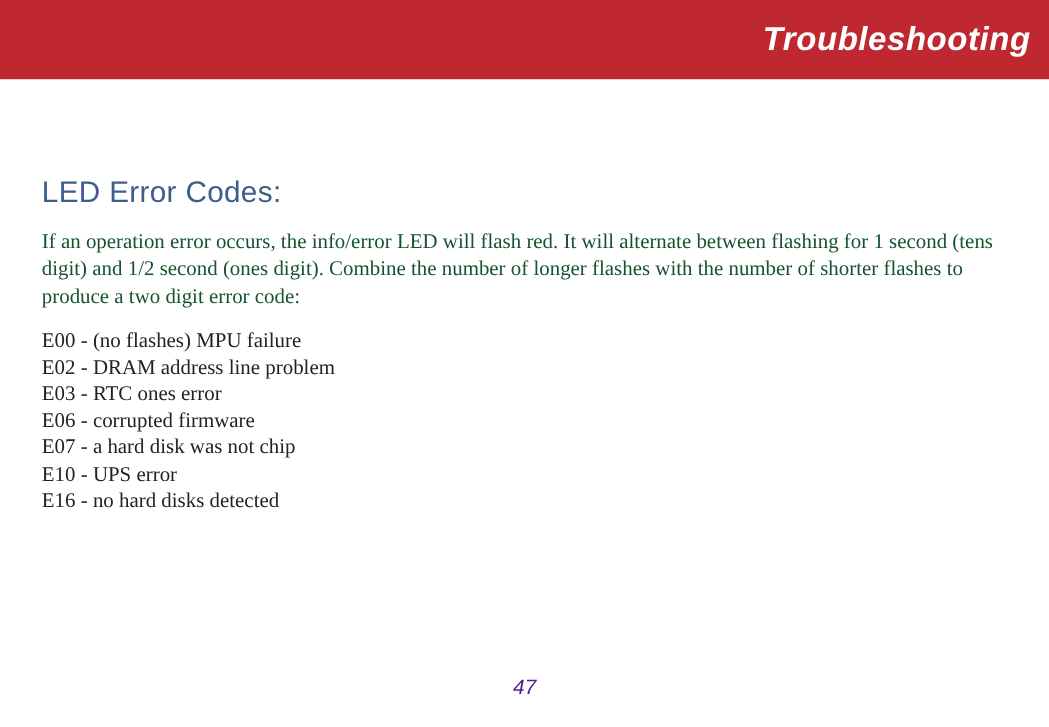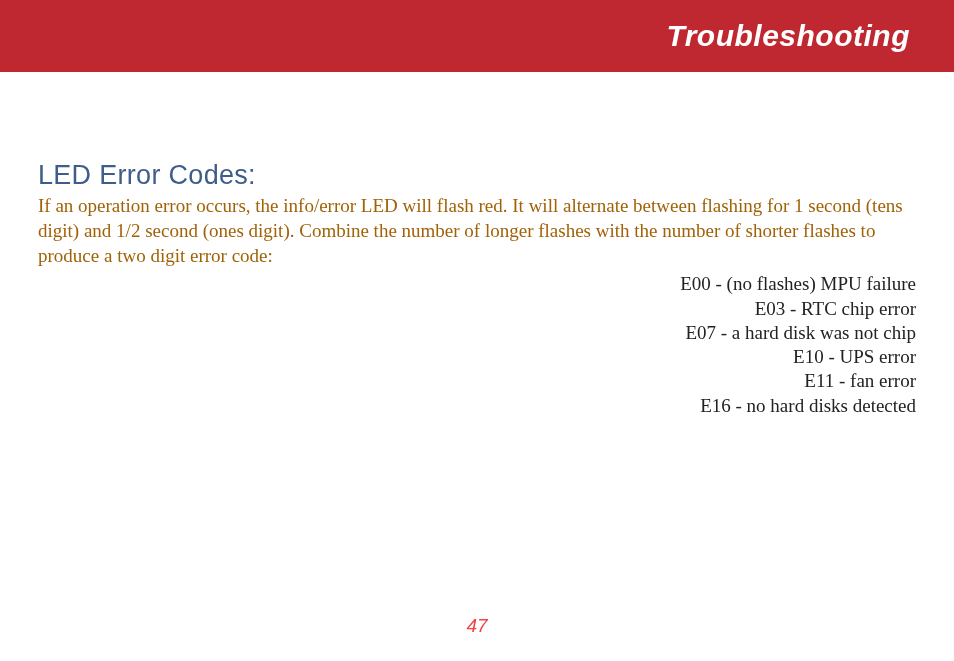--- a/index.html
+++ b/index.html
@@ -14,80 +14,80 @@
       font-family: Georgia, 'Times New Roman', serif;
       position: relative;
     }
     .header-bar {
       width: 100%;
       height: 72px;
       background: #c02831;
       display: flex;
       align-items: center;
       justify-content: flex-end;
-      padding-right: 44px;
+      padding-right: 17px;
     }
     .header-title {
       color: #ffffff;
       font-family: 'Segoe UI', Arial, sans-serif;
       font-style: italic;
       font-weight: 600;
       font-size: 30px;
       letter-spacing: 0.5px;
     }
     .content {
       padding: 88px 38px 0 38px;
     }
     .section-heading {
       color: #3e5d8a;
       font-family: 'Segoe UI', 'Arial', sans-serif;
       font-weight: 500;
       font-size: 27px;
-      margin-bottom: 2px;
+      margin-bottom: 16px;
       letter-spacing: 0.3px;
     }
     .intro-text {
-      color: #a16207;
+      color: #14532d;
       font-size: 19px;
       line-height: 1.32;
-      margin-bottom: 4px;
+      margin-bottom: 16px;
     }
     .error-list {
       list-style: none;
-      text-align: right;
     }
     .error-item {
       color: #222;
       font-size: 19px;
       line-height: 1.28;
     }
     .page-number {
       position: absolute;
       bottom: 24px;
       left: 50%;
       transform: translateX(-50%);
-      color: #ef4444;
+      color: #4c1d95;
       font-family: 'Segoe UI', Arial, sans-serif;
       font-style: italic;
       font-size: 19px;
     }
   </style>
 </head>
 <body>
 
 <div class="header-bar">
   <span class="header-title">Troubleshooting</span>
 </div>
 
 <div class="content">
   <h2 class="section-heading">LED Error Codes:</h2>
   <p class="intro-text">If an operation error occurs, the info/error LED will flash red.  It will alternate between flashing for 1 second (tens digit) and 1/2 second (ones digit).  Combine the number of longer flashes with the number of shorter flashes to produce a two digit error code:</p>
   <ul class="error-list">
     <li class="error-item">E00 - (no flashes) MPU failure</li>
-    <li class="error-item">E03 - RTC chip error</li>
+    <li class="error-item">E02 - DRAM address line problem</li>
+    <li class="error-item">E03 - RTC ones error</li>
+    <li class="error-item">E06 - corrupted firmware</li>
     <li class="error-item">E07 - a hard disk was not chip</li>
     <li class="error-item">E10 - UPS error</li>
-    <li class="error-item">E11 - fan error</li>
     <li class="error-item">E16 - no hard disks detected</li>
   </ul>
 </div>
 
 <div class="page-number">47</div>
 
 </body></html>

